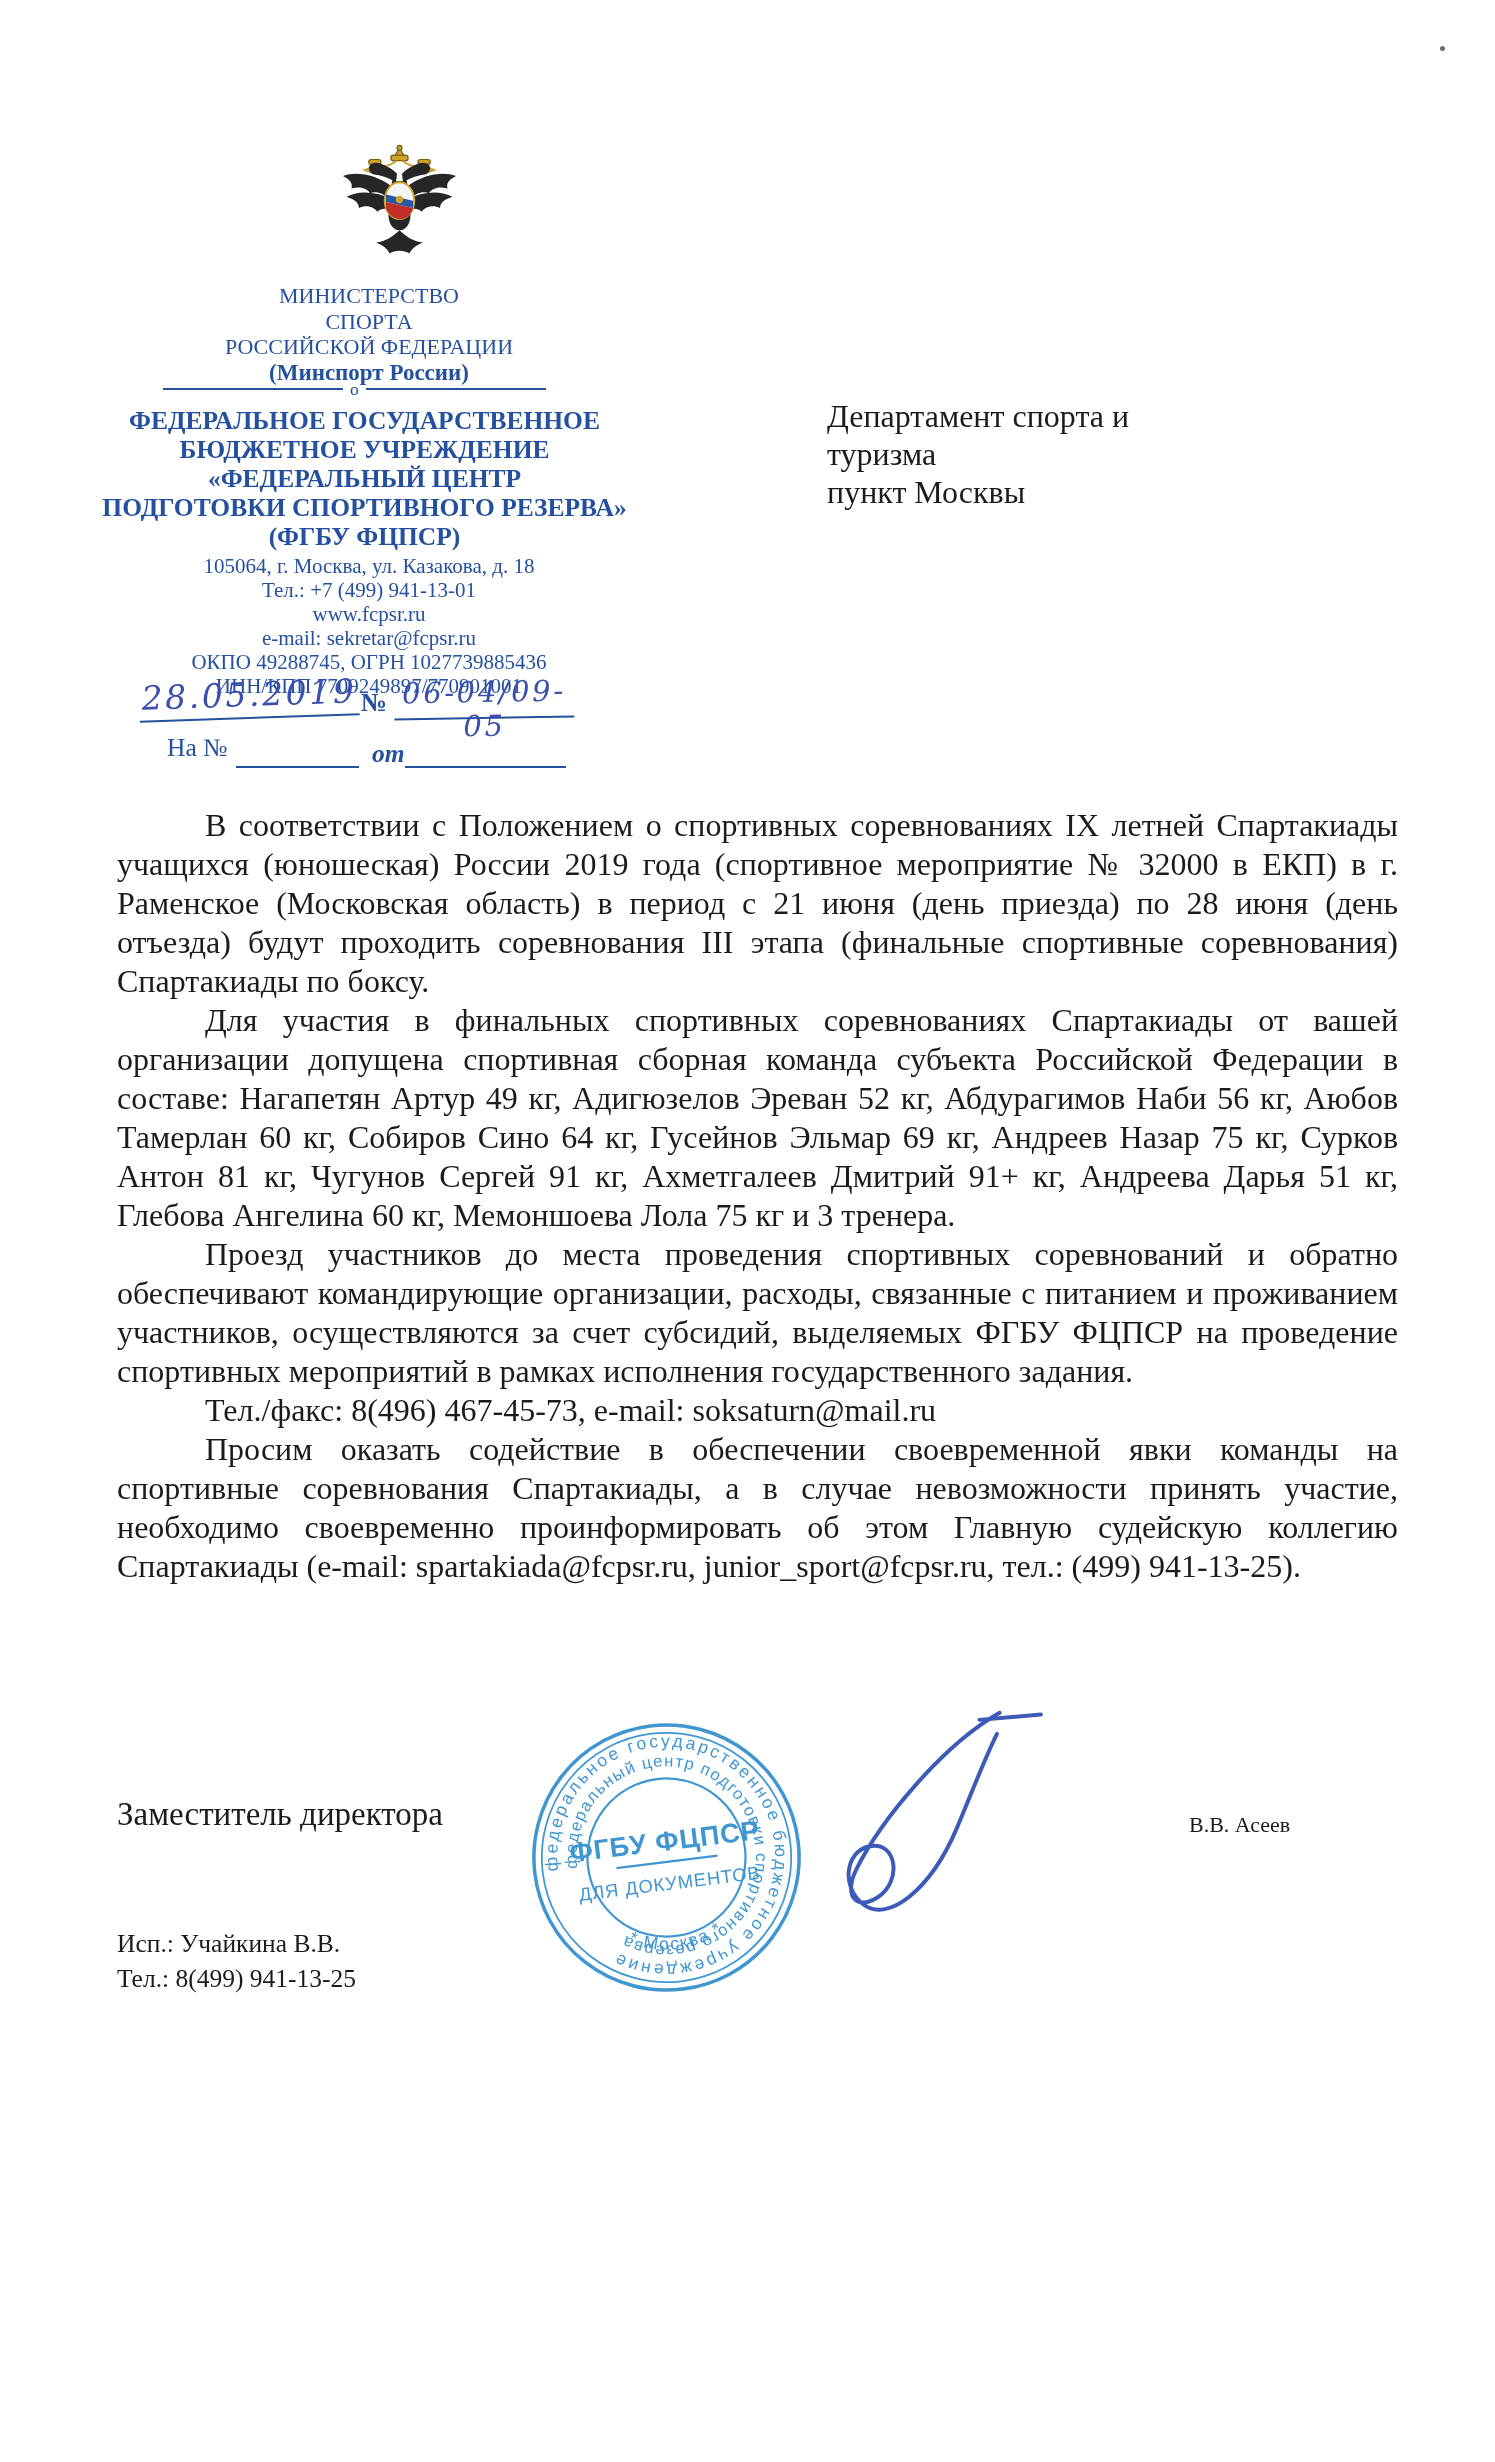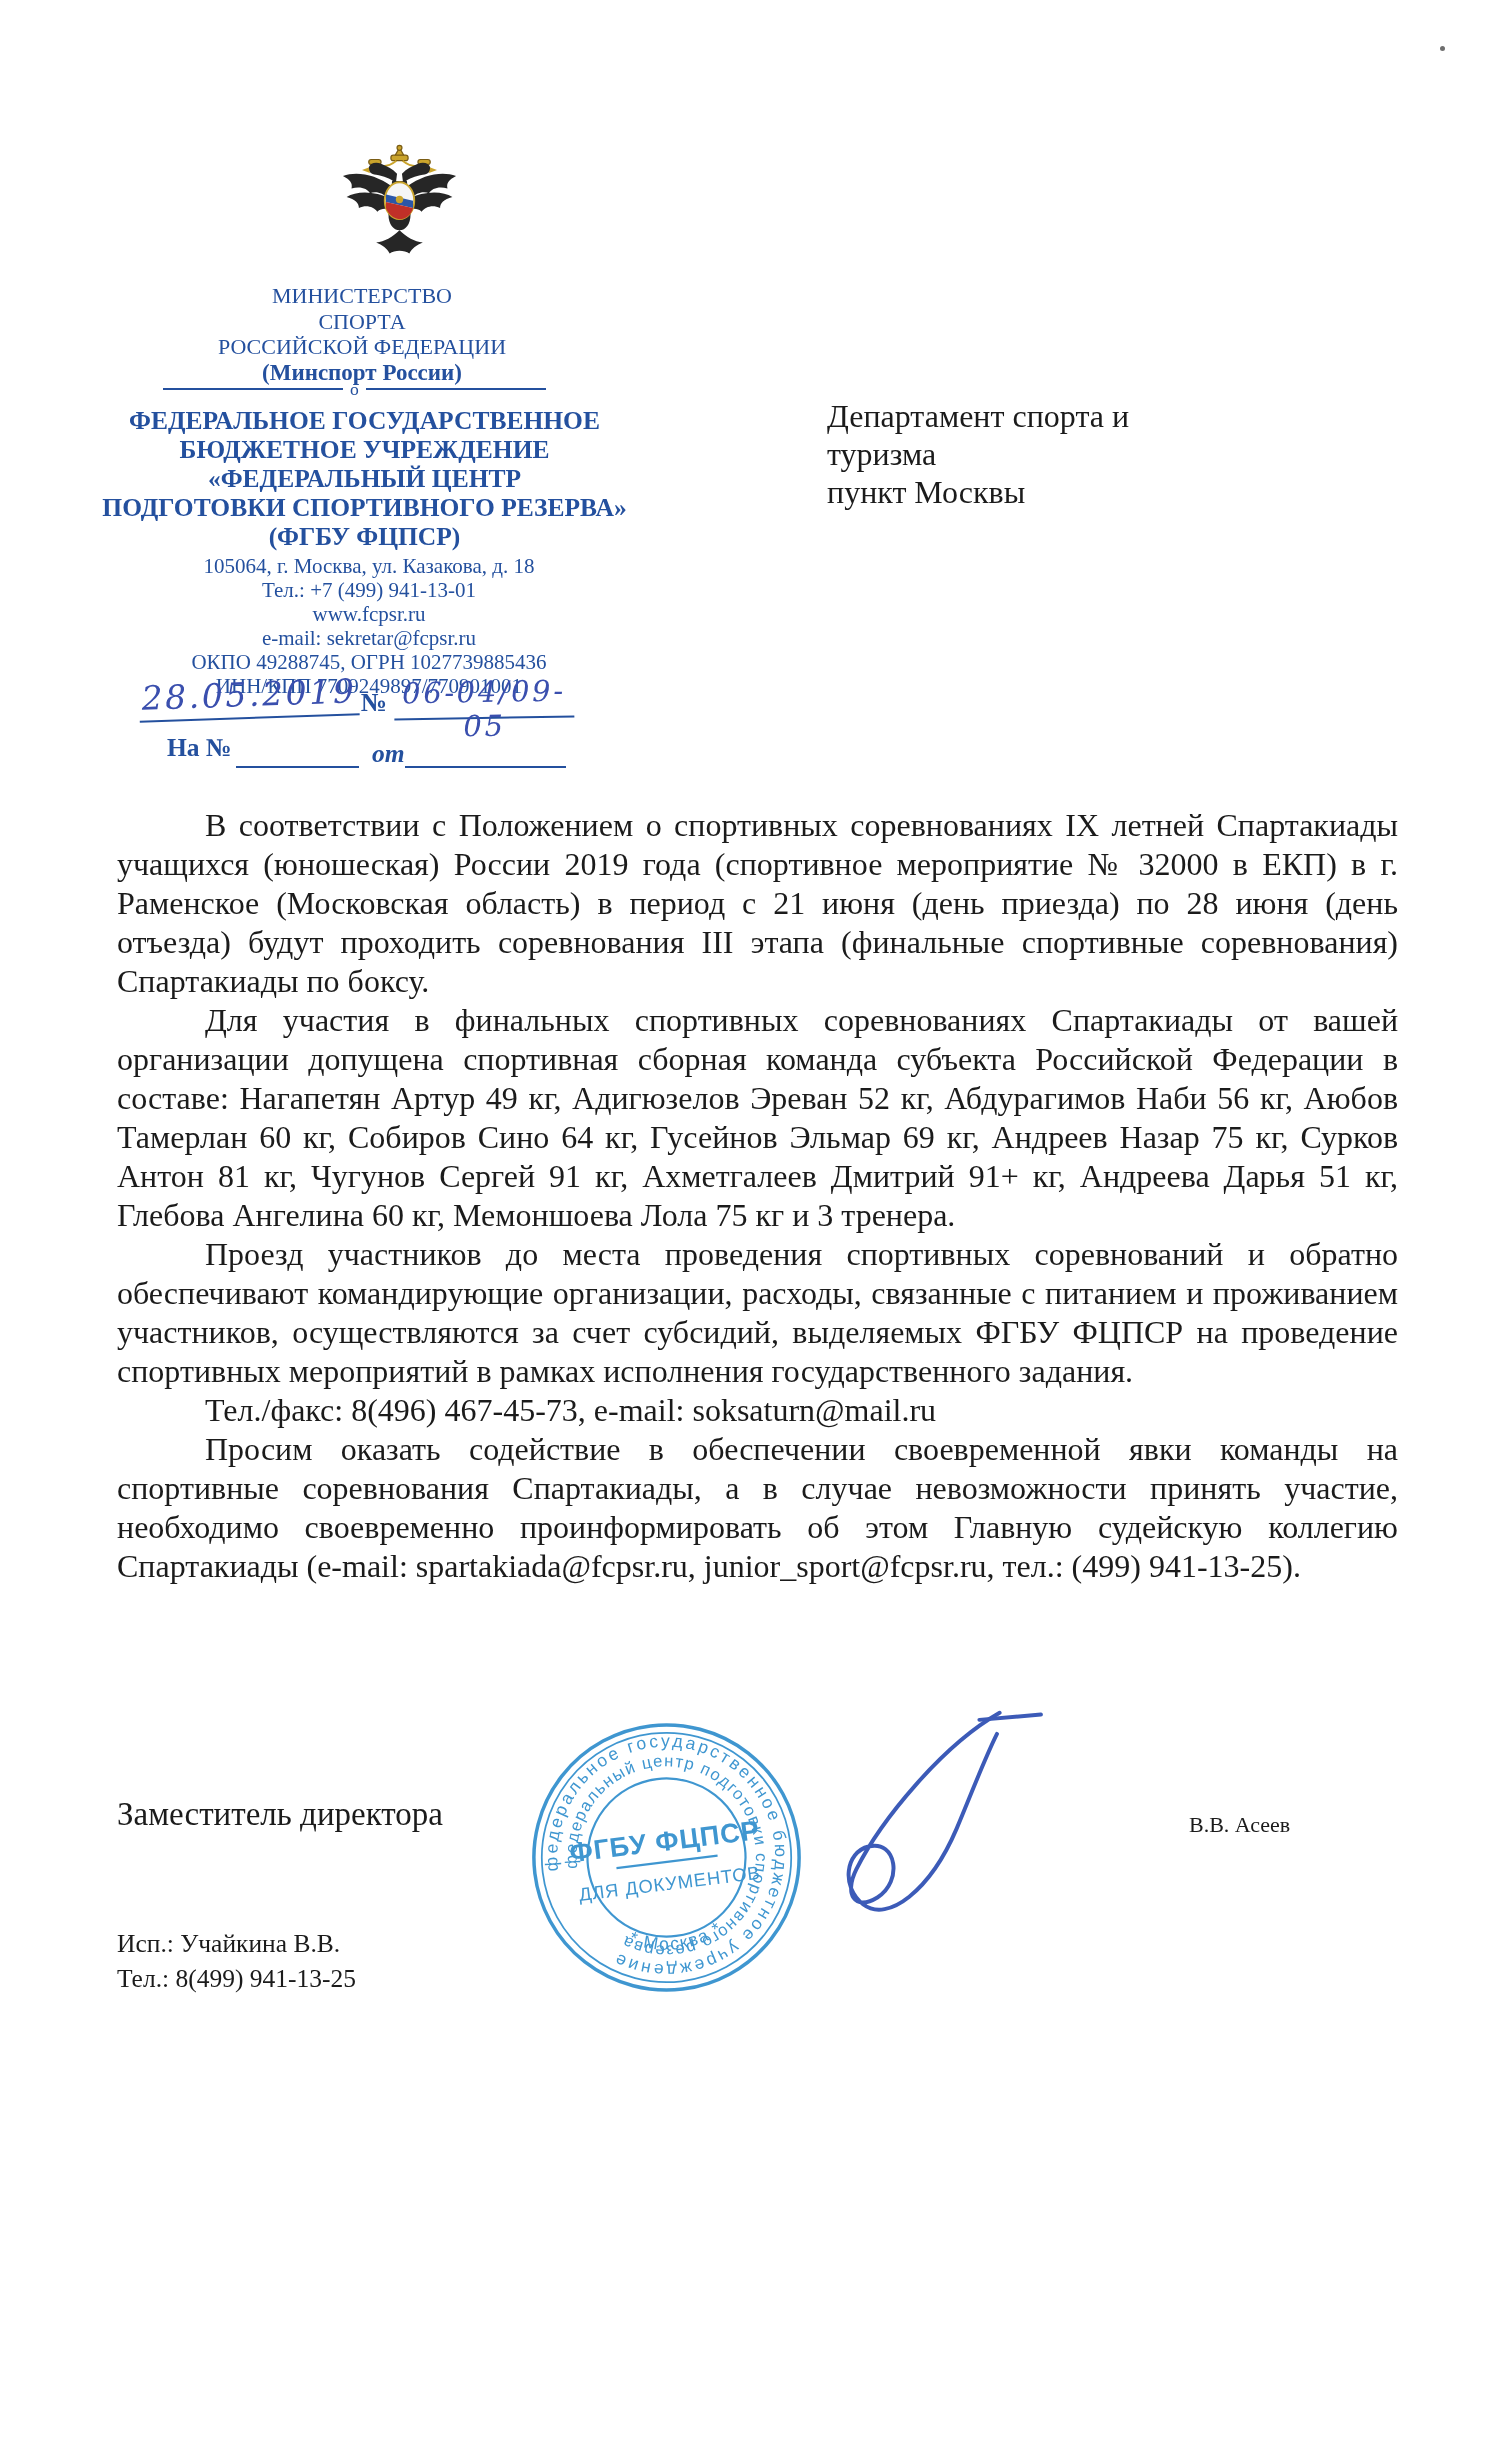--- a/index.html
+++ b/index.html
@@ -4,33 +4,33 @@
 <style>
   html,body{margin:0;padding:0;background:#e8e8e8;}
   #page{
     position:relative;width:1495px;height:2462px;background:#ffffff;
     font-family:"Liberation Serif",serif;color:#1b1b1b;overflow:hidden;
     margin:0 auto;
   }
   .abs{position:absolute;}
   
   .blue{color:#24509e;}
-  .ministry{left:116px;top:283px;width:492px;text-align:center;font-size:22px;line-height:25.5px;}
+  .ministry{left:123px;top:283px;width:492px;text-align:center;font-size:22px;line-height:25.5px;}
   .ministry .paren{font-weight:bold;font-size:23px;}
   .hdr-divider{left:163px;top:385px;width:383px;display:flex;align-items:center;gap:7px;}
   .hdr-divider .ln{flex:1;border-top:2.6px solid #24509e;}
   .hdr-divider .o{font-size:17.6px;line-height:8.8px;color:#24509e;}
   .org-name{left:92px;top:406px;width:545px;text-align:center;font-weight:bold;font-size:25.5px;line-height:29px;}
   .org-contact{left:123px;top:554px;width:492px;text-align:center;font-size:21px;line-height:24px;}
   
   .hand{font-family:"DejaVu Serif",serif;font-style:italic;color:#3a4fae;letter-spacing:2.6px;}
   .ref-date{left:139px;top:675px;width:220px;height:42px;border-bottom:2.6px solid #24509e;text-align:center;font-size:33px;transform:rotate(-2deg);}
   .ref-nosign{left:361px;top:688px;font-size:26px;font-weight:bold;}
   .ref-number{left:394px;top:675px;width:180px;height:42px;border-bottom:2.6px solid #24509e;text-align:center;font-size:29px;transform:rotate(-1deg);}
-  .reply-label{left:167px;top:733px;font-size:25.5px;font-weight:bold;}
+  .reply-label{left:167px;top:733px;font-size:25.5px;font-weight:normal;}
   .reply-line1{left:236px;top:733px;width:123px;height:33px;border-bottom:2.6px solid #24509e;}
   .reply-ot{left:372px;top:739px;font-size:25.5px;font-weight:bold;font-style:italic;}
   .reply-line2{left:405px;top:733px;width:161px;height:33px;border-bottom:2.6px solid #24509e;}
   
   .recipient{left:827px;top:397px;width:369px;font-size:32px;line-height:38px;}
   
   .body{left:117px;top:806px;width:1281px;}
   .body p{margin:0;text-indent:88px;text-align:justify;font-size:32px;line-height:39px;}
   
   .sig-title{left:117px;top:1796px;font-size:33px;}

